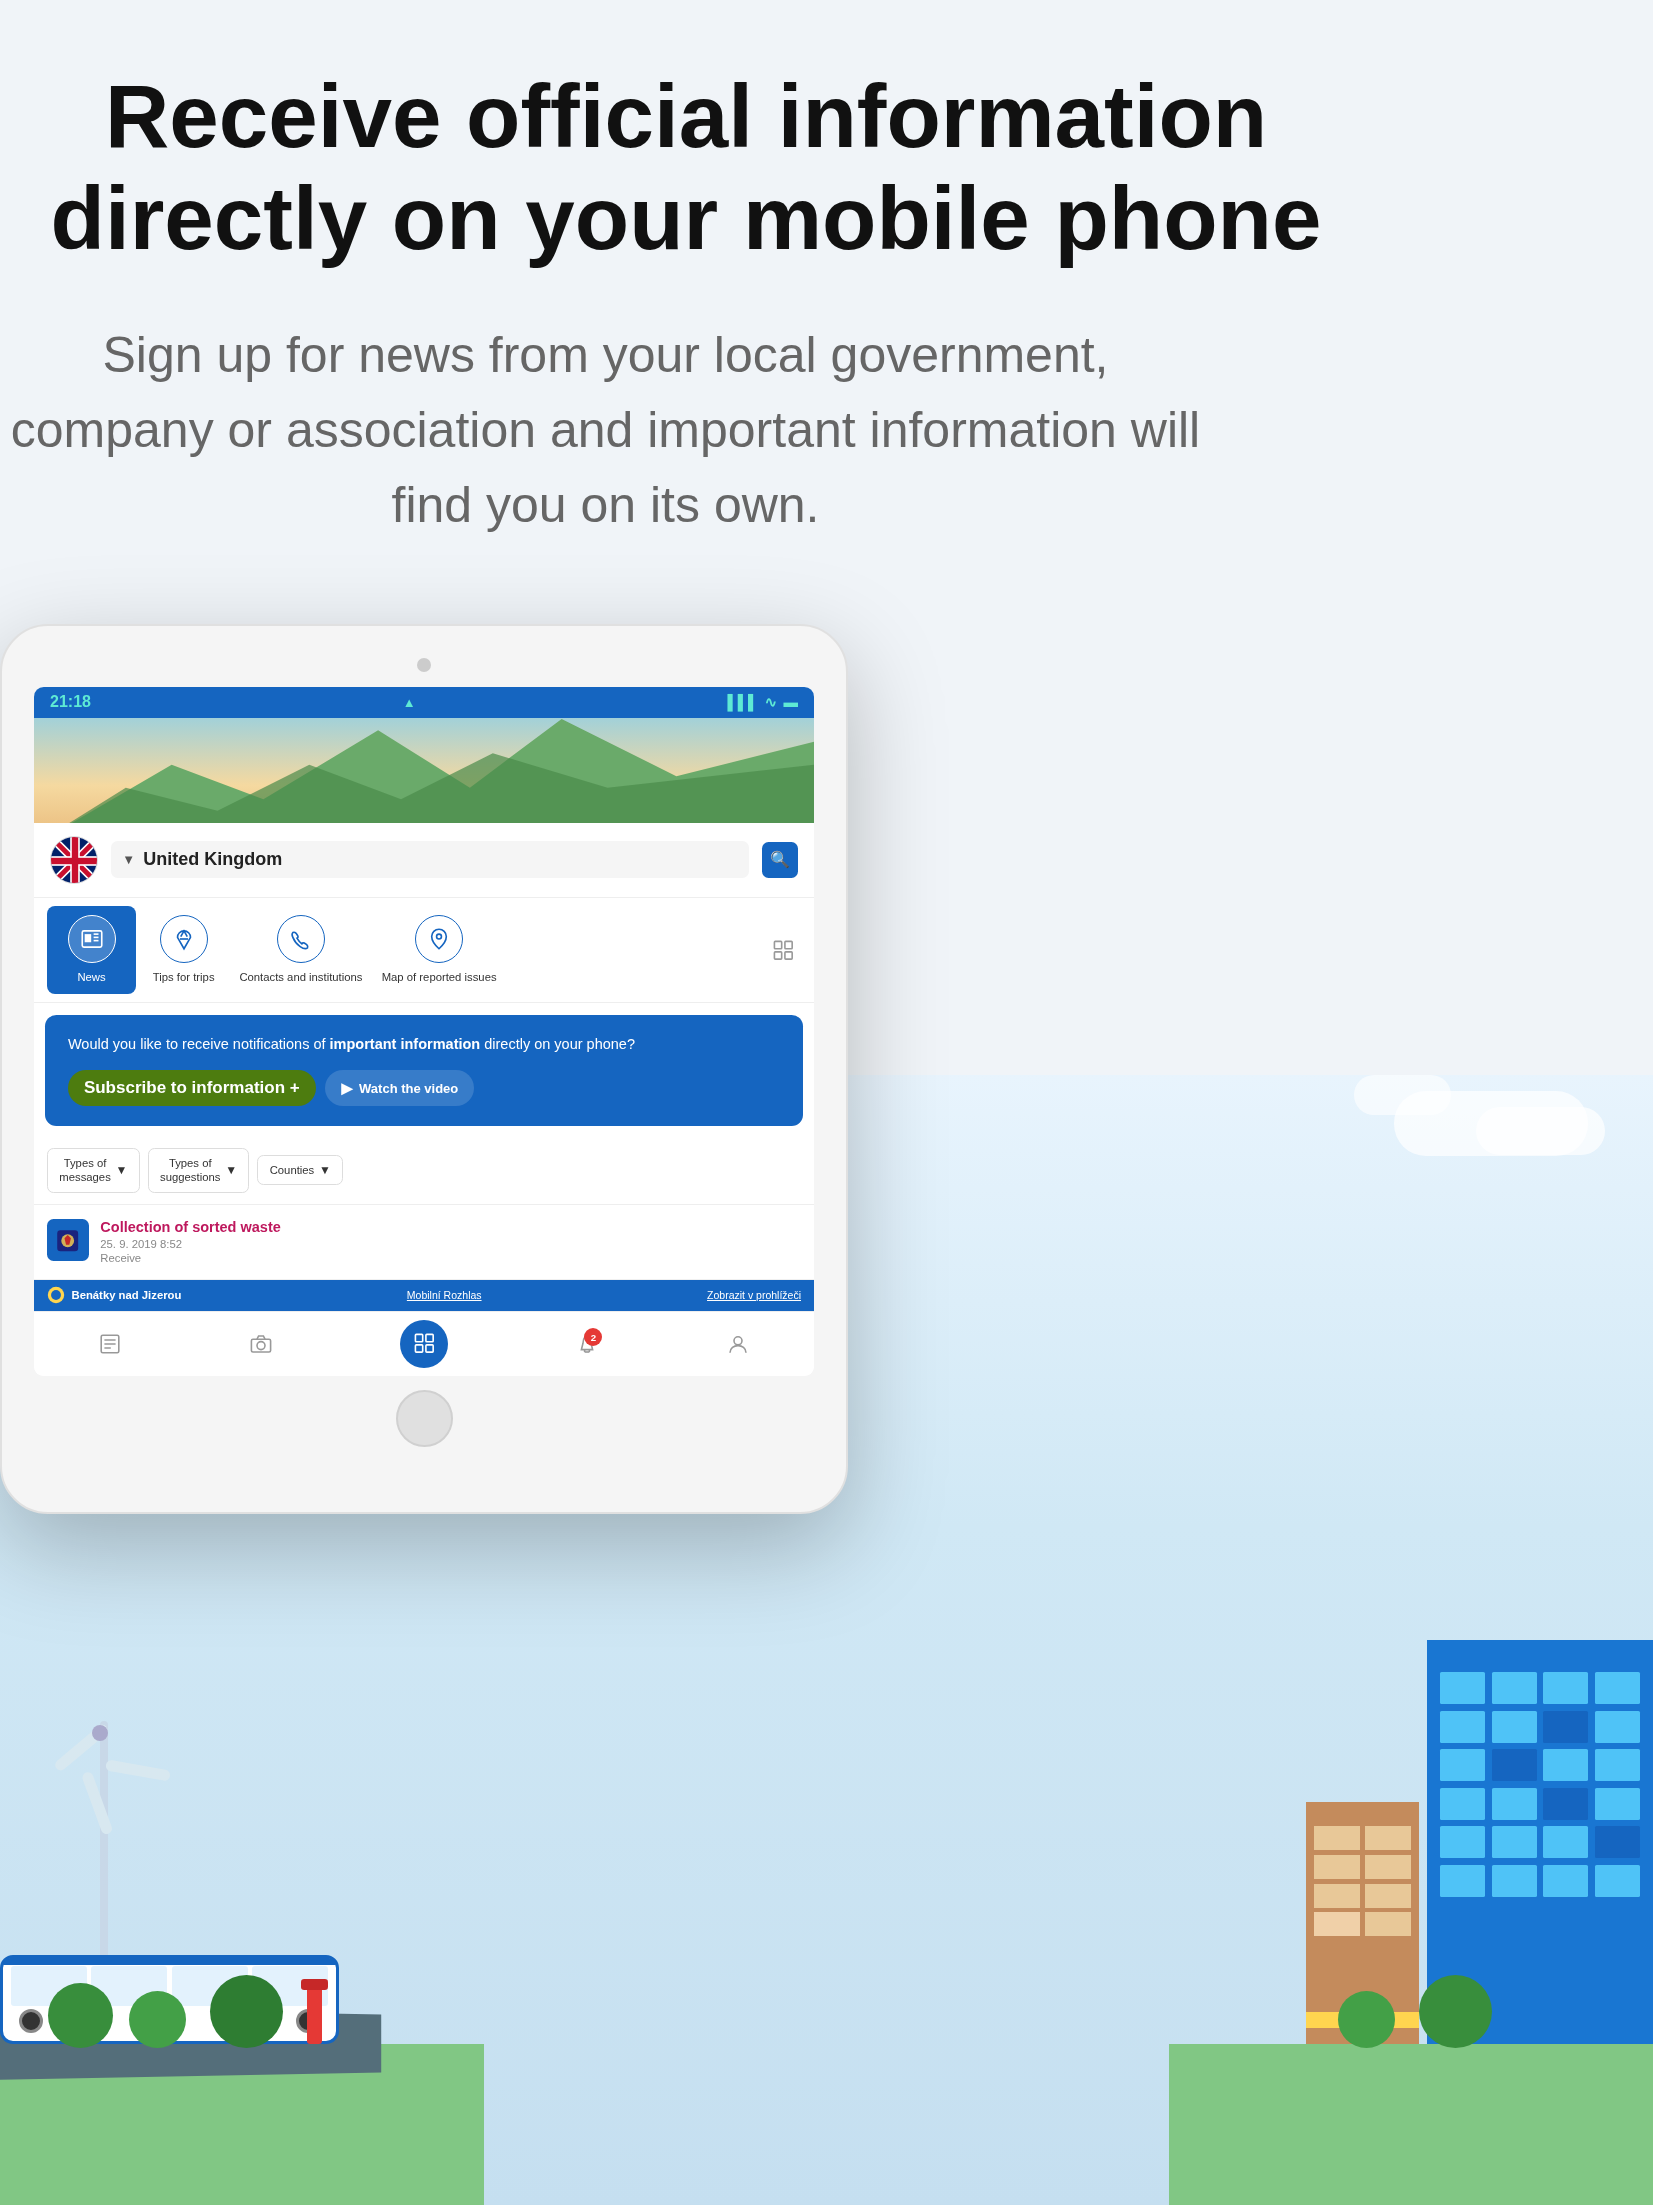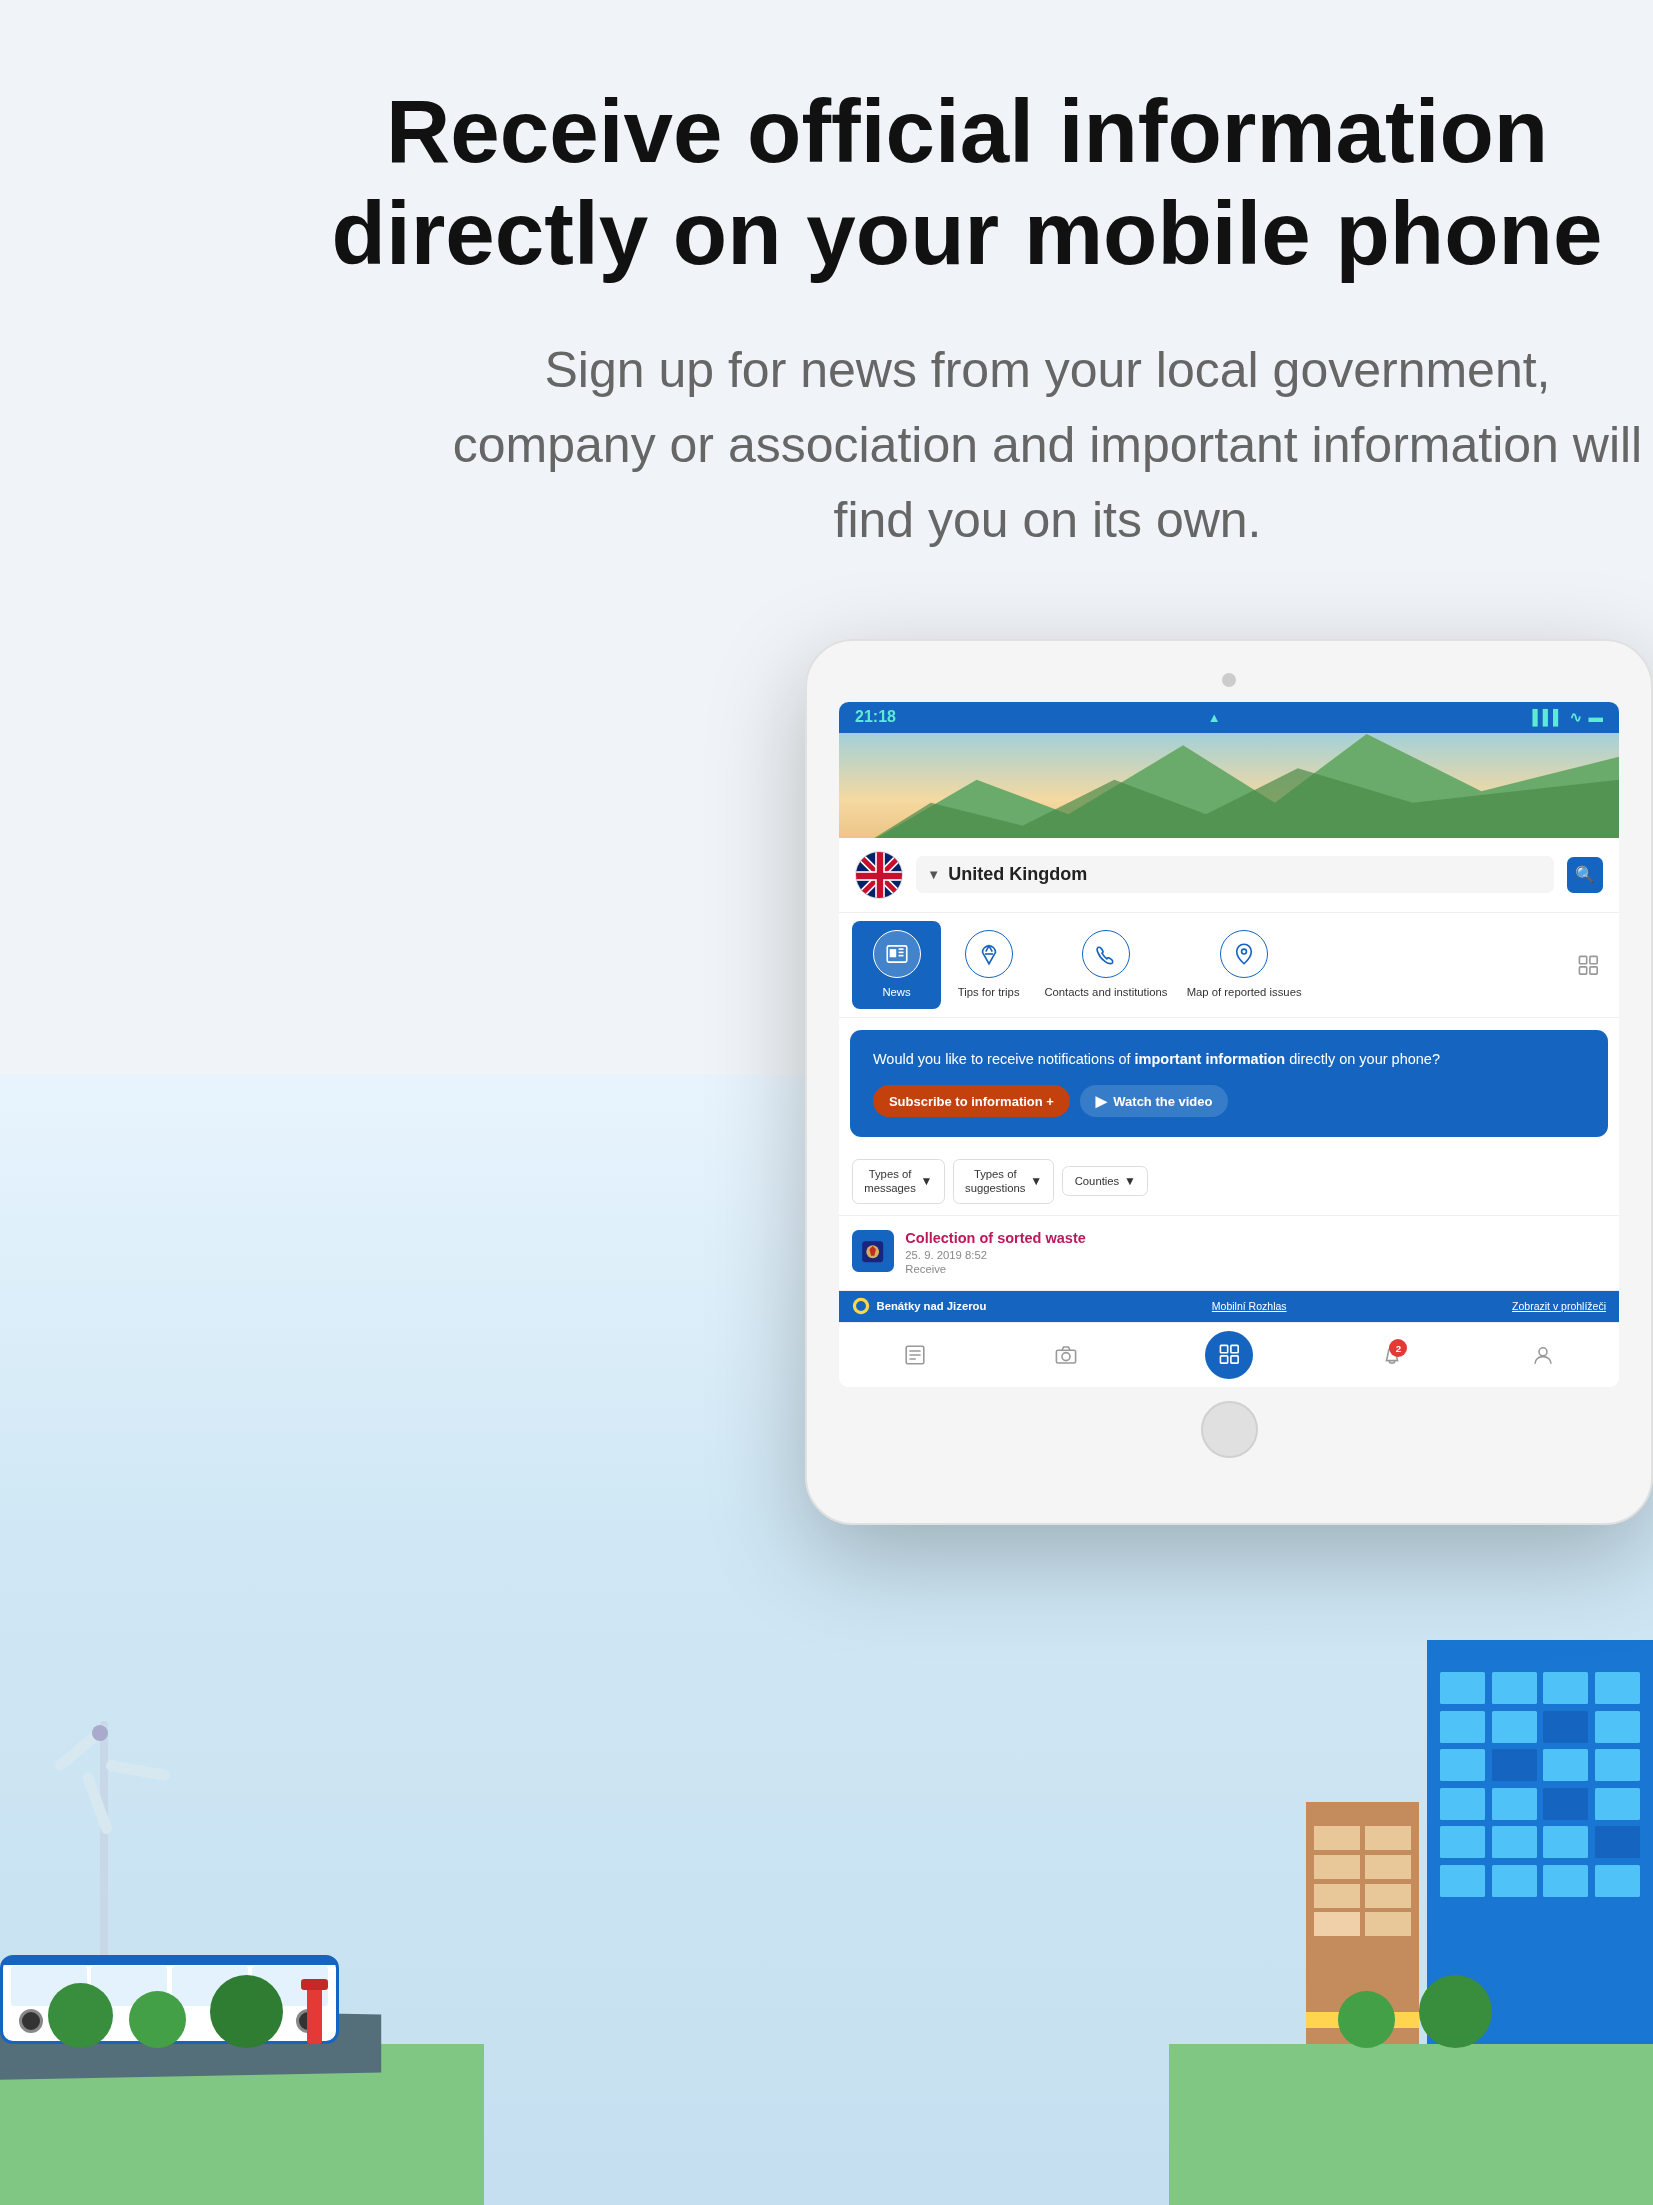--- a/index.html
+++ b/index.html
@@ -22,23 +22,22 @@
       background: linear-gradient(180deg, #e8f4fd 0%, #d0e8f5 40%, #c5dff0 100%);
       overflow: hidden;
     }
 
     
     .page-wrapper {
       position: relative;
       z-index: 10;
       display: flex;
       flex-direction: column;
-      align-items: flex-end;
+      align-items: flex-start;
       padding-top: 65px;
-      margin-top: 15px;
     }
 
     .hero-title {
       font-size: 89px;
       font-weight: 900;
       color: #111;
       text-align: center;
       line-height: 1.15;
       max-width: 1372px;
       margin-bottom: 48px;
@@ -213,26 +212,26 @@
       line-height: 1.5;
       margin-bottom: 14.5px;
     }
     .info-card-text strong { font-weight: 700; }
     .info-card-buttons {
       display: flex;
       gap: 9.7px;
       flex-wrap: wrap;
     }
     .btn-subscribe {
-      background: #c2410c;
+      background: #4d7c0f;
       color: white;
       border: none;
       border-radius: 19.4px;
       padding: 8px 16px;
-      font-size: 13px;
+      font-size: 17px;
       font-weight: 600;
       display: flex;
       align-items: center;
       gap: 6.5px;
       cursor: pointer;
     }
     .btn-watch {
       background: rgba(255,255,255,0.15);
       color: white;
       border: none;

